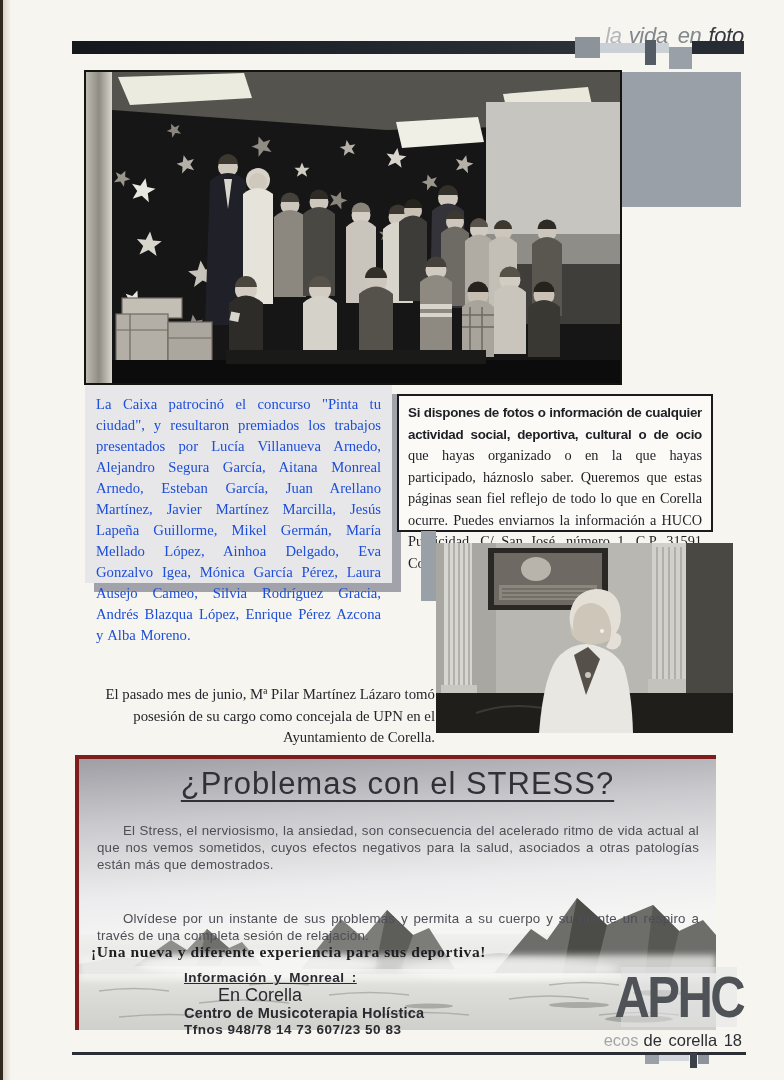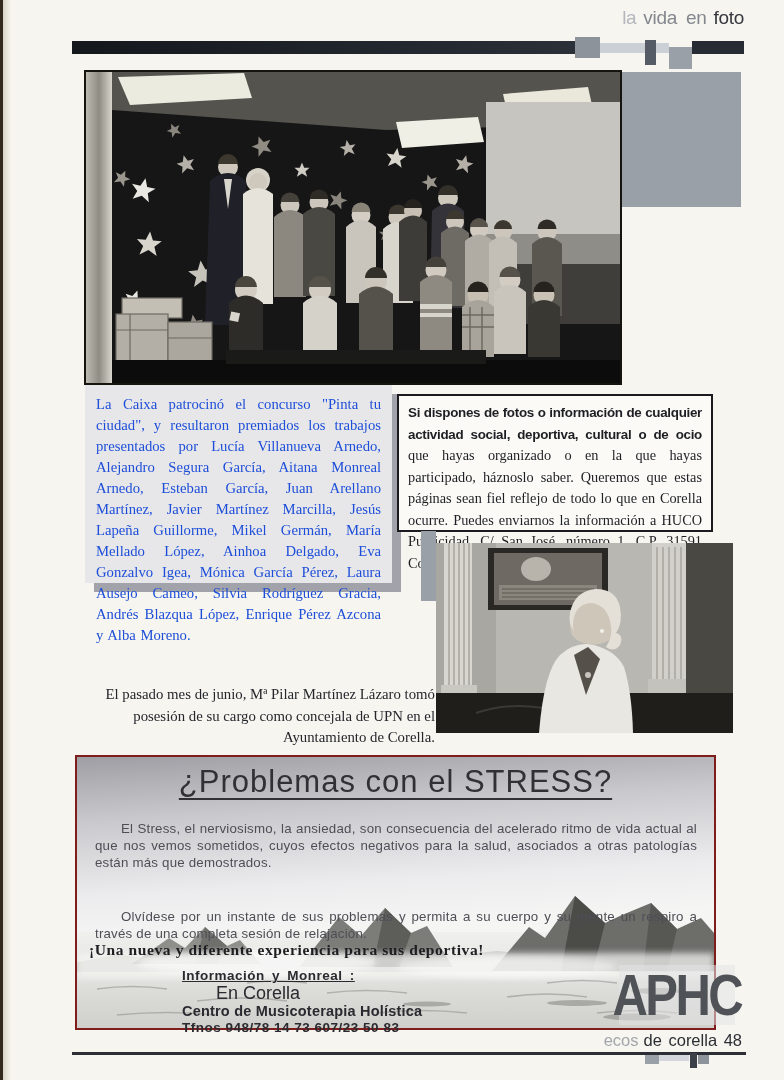--- a/index.html
+++ b/index.html
@@ -4,22 +4,22 @@
 <style>
   html,body{margin:0;padding:0;background:#e9e7e2;}
   .page{position:relative;width:784px;height:1080px;margin:0 auto;background:#f7f5ef;overflow:hidden;
         font-family:"Liberation Serif","DejaVu Serif",serif;}
   .abs{position:absolute;}
   
   .scan-edge{left:0;top:0;width:3px;height:1080px;background:#33291c;}
   .scan-shade{left:3px;top:0;width:8px;height:1080px;background:linear-gradient(90deg,#d9d4c8,rgba(247,245,239,0));}
 
   
-  .masthead-title{top:7px;right:40px;font-family:"Liberation Sans","DejaVu Sans",sans-serif;
-        font-size:19px;letter-spacing:-0.3px;white-space:nowrap;}
+  .masthead-title{top:23px;right:40px;font-family:"Liberation Sans","DejaVu Sans",sans-serif;
+        font-size:22px;letter-spacing:-0.3px;white-space:nowrap;font-style:italic;}
   .masthead-title .w1{color:#b3b7bd;margin-right:7px;}
   .masthead-title .w2{color:#83878e;margin-right:7px;word-spacing:4px;}
   .masthead-title .w3{color:#35383e;}
   .hbar{background:#22262d;}
   .bar-a{left:72px;top:41px;width:503px;height:13px;background:linear-gradient(90deg,#14171c,#2b3039);}
   .sq-b{left:575px;top:37px;width:25px;height:21px;background:#8d939b;}
   .bar-c{left:600px;top:43px;width:45px;height:10px;background:#cbd0d7;}
   .sq-d{left:645px;top:40px;width:11px;height:25px;background:#565c66;}
   .bar-e{left:656px;top:43px;width:13px;height:10px;background:#cbd0d7;}
   .sq-f{left:669px;top:47px;width:23px;height:22px;background:#99a0a8;}
@@ -41,21 +41,21 @@
   
   .notice-box{left:397px;top:394px;width:316px;height:138px;background:#fbfaf6;border:2px solid #1b1b1f;
         box-sizing:border-box;padding:6px 9px;}
   .notice-box p{margin:0;font-size:14.3px;line-height:21.5px;text-align:justify;color:#1d1f24;}
   .notice-lead{font-family:"Liberation Sans","DejaVu Sans",sans-serif;font-weight:700;font-size:13.4px;letter-spacing:-0.3px;}
 
   
   .caption{left:100px;top:684px;width:335px;text-align:right;font-size:14.8px;line-height:21.5px;color:#24262c;}
 
   
-  .ad{left:75px;top:755px;width:641px;height:275px;border:2px solid #7f1d1d;box-sizing:border-box;
+  .ad{left:75px;top:755px;width:641px;height:275px;border:4px solid #7f1d1d;box-sizing:border-box;
       font-family:"Liberation Sans","DejaVu Sans",sans-serif;}
   .ad-bg{position:absolute;left:0;top:0;width:637px;height:271px;}
   .ad-title{position:absolute;left:0;top:7px;width:637px;text-align:center;font-size:31px;color:#303036;
       letter-spacing:1px;text-decoration:underline;text-underline-offset:6px;text-decoration-thickness:2px;}
   .ad p{position:absolute;left:18px;width:602px;margin:0;font-size:13.3px;line-height:16.8px;color:#4e4e56;
       text-align:justify;text-indent:26px;letter-spacing:0.2px;}
   .ad-p1{top:64px;} .ad-p2{top:104px;} .ad-p3{top:152px;}
   .ad-slogan{position:absolute;left:12px;top:184px;font-family:"Liberation Serif","DejaVu Serif",serif;
       font-weight:700;font-size:15.5px;letter-spacing:0.6px;color:#1e1e22;}
   .ad-contact{position:absolute;left:105px;top:211px;font-weight:700;color:#2a2a30;line-height:1.12;}
@@ -369,20 +369,20 @@
       <div class="adc3">Centro de Musicoterapia Holística</div>
       <div class="adc4">Tfnos 948/78 14 73  607/23 50 83</div>
     </div>
     <div class="ad-logo">
       <span>APHC</span>
     </div>
   </section>
 
   <div class="abs footer-line"></div>
   <div class="abs footer-text">
-    <span class="f1">ecos</span><span class="f2">de corella 48</span>
+    <span class="f1">ecos</span><span class="f2">de corella 18</span>
   </div>
   <div class="abs fsq-a"></div>
   <div class="abs fsq-b"></div>
   <div class="abs fsq-c"></div>
   <div class="abs fsq-d"></div>
 
 </div>
 
 </body></html>

